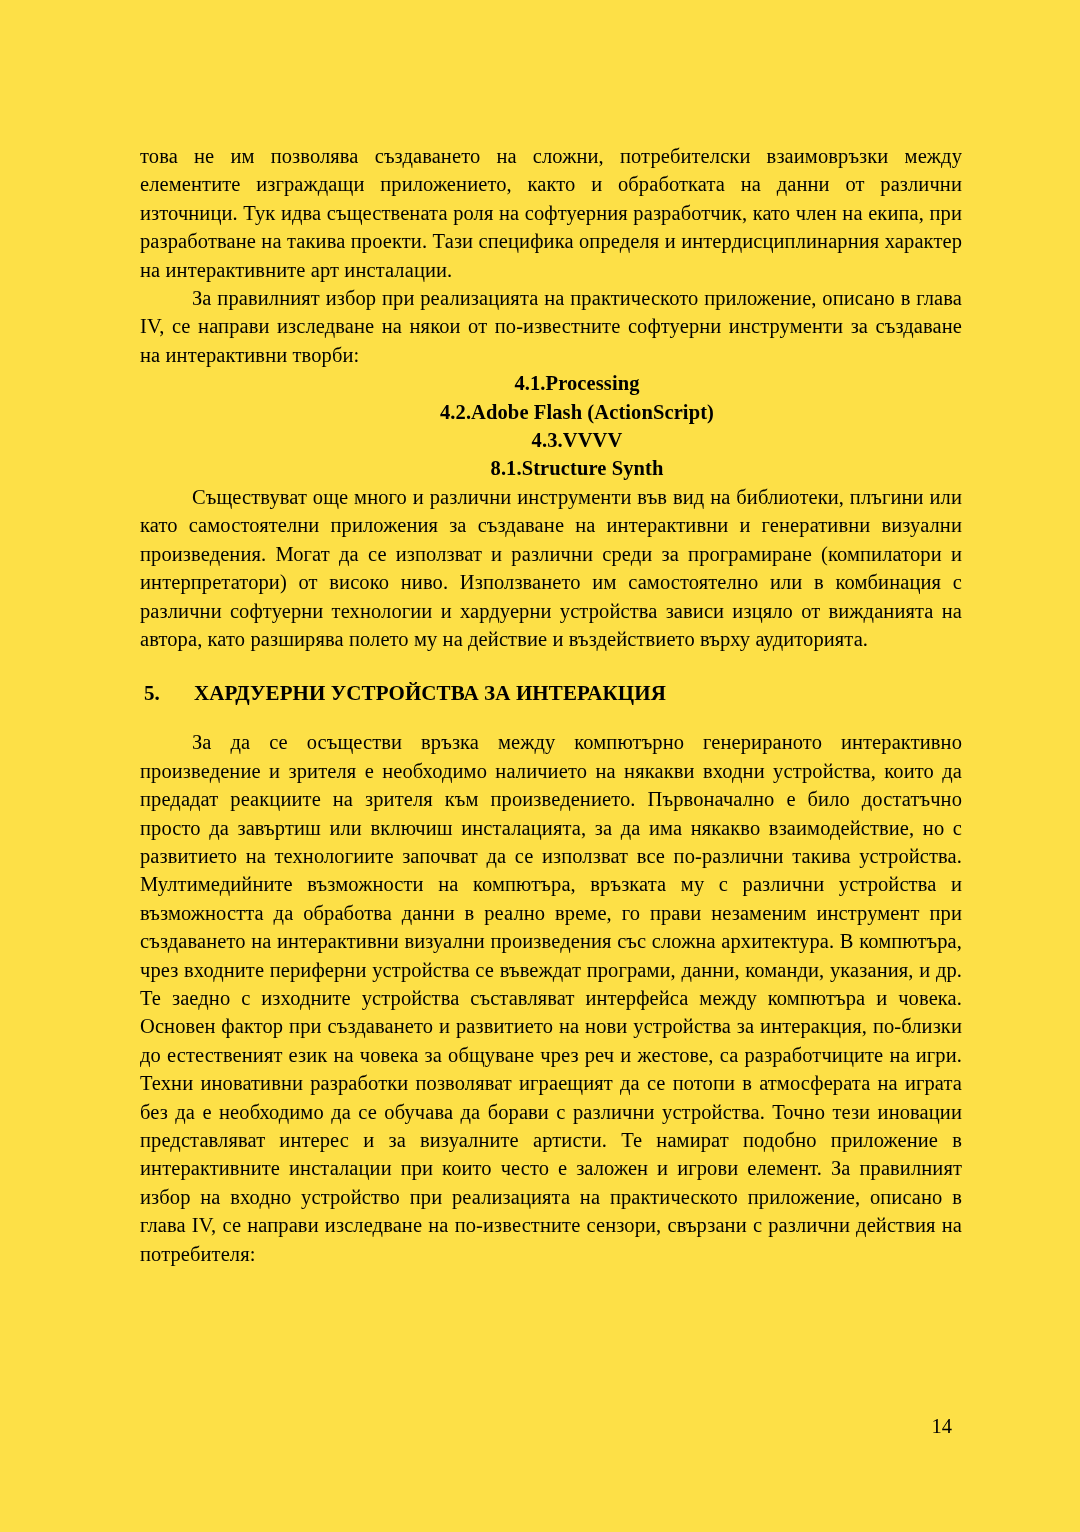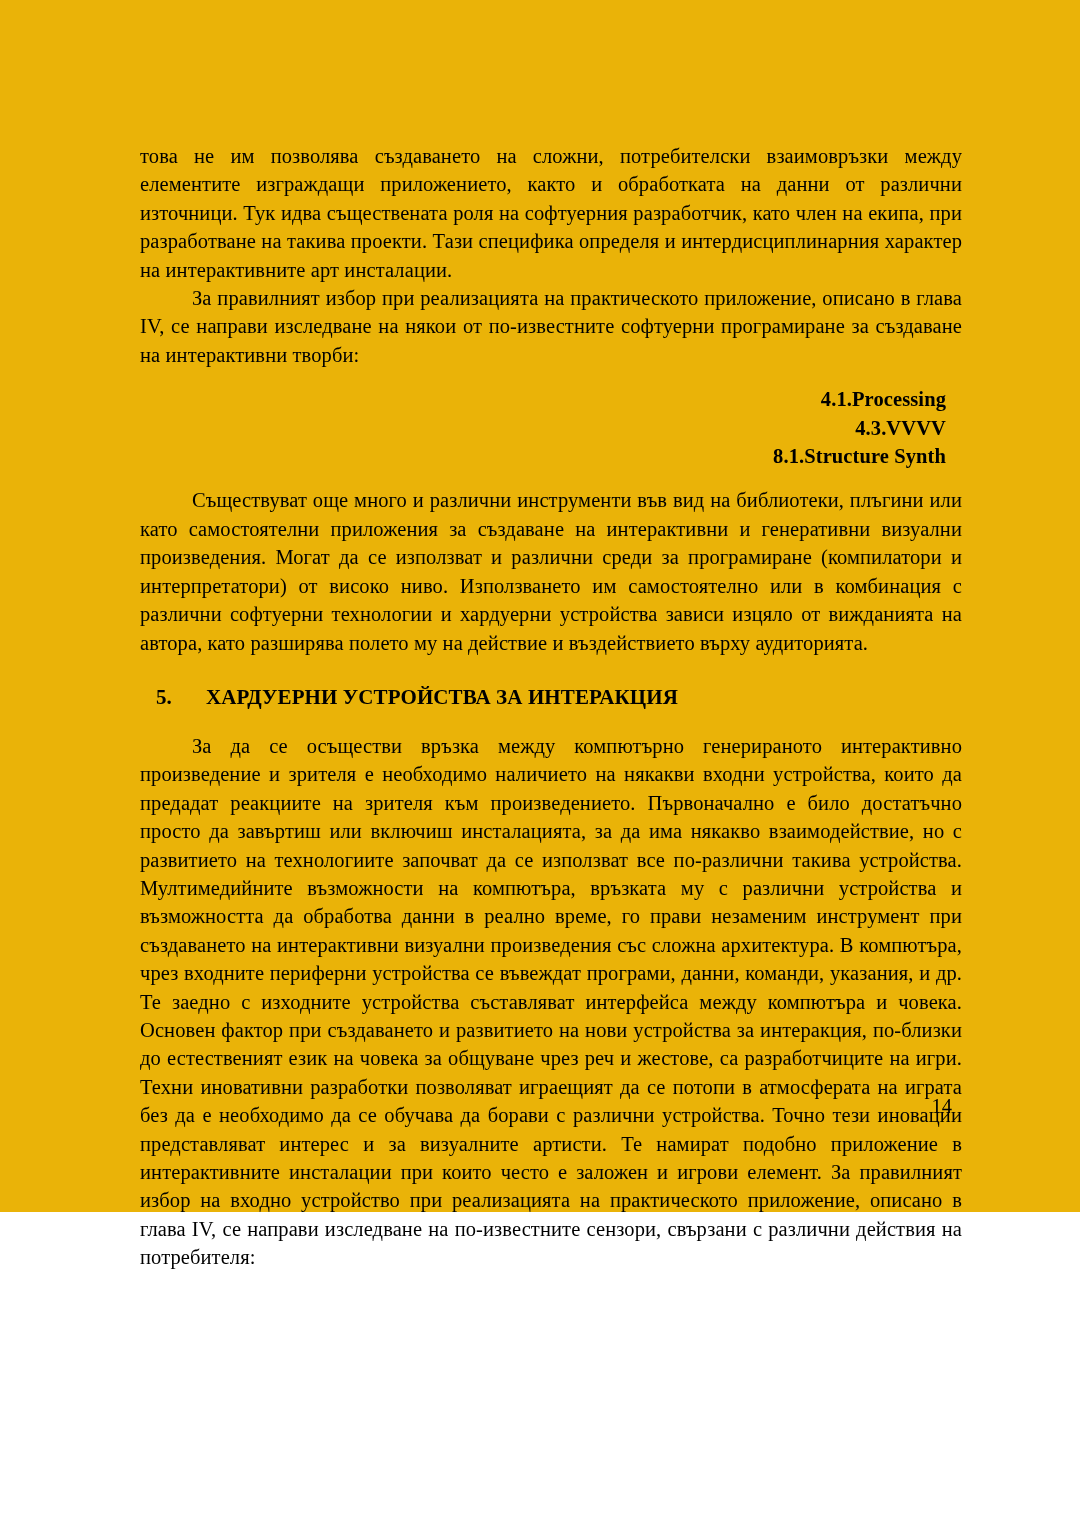--- a/index.html
+++ b/index.html
@@ -11,55 +11,55 @@
       width: 1080px;
       height: 1532px;
       font-family: "Liberation Serif", serif;
       color: #000000;
       position: relative;
       overflow: hidden;
     }
     .page {
       position: relative;
       width: 1080px;
-      height: 1212px;
-      background: #eab308;
+      height: 1532px;
+      background: #fde047;
     }
     .text-block {
       position: absolute;
       left: 140px;
       top: 142px;
       width: 822px;
       font-size: 20.5px;
       line-height: 28.4px;
       text-align: justify;
       letter-spacing: 0.1px;
     }
     .text-block p {
       margin: 0;
       padding: 0;
     }
     p.indent {
       text-indent: 52px;
     }
     ul.tool-list {
       list-style: none;
-      margin: 16px;
+      margin: 0;
       padding: 0 0 0 52px;
       font-weight: bold;
-      text-align: right;
+      text-align: center;
     }
     ul.tool-list li {
       margin: 0;
       padding: 0;
     }
     h2.section-heading {
       font-size: 21px;
       font-weight: bold;
-      margin: 26px 0 21px 16px;
+      margin: 26px 0 21px 4px;
       padding: 0;
       text-align: left;
       line-height: 28px;
     }
     h2.section-heading .sec-num {
       display: inline-block;
       width: 50px;
     }
     .page-number {
       position: absolute;
@@ -71,24 +71,25 @@
   </style>
 </head>
 <body>
 
 <div class="page">
 
   <div class="text-block">
 
     <p class="no-indent">това не им позволява създаването на сложни, потребителски взаимовръзки между елементите изграждащи приложението, както и обработката на данни от различни източници. Тук идва съществената роля на софтуерния разработчик, като член на екипа, при разработване на такива проекти. Тази специфика определя и интердисциплинарния характер на интерактивните арт инсталации.</p>
 
-    <p class="indent">За правилният избор при реализацията на практическото приложение, описано в глава IV, се направи изследване на някои от по-известните софтуерни програмиране за създаване на интерактивни творби:</p>
+    <p class="indent">За правилният избор при реализацията на практическото приложение, описано в глава IV, се направи изследване на някои от по-известните софтуерни инструменти за създаване на интерактивни творби:</p>
 
     <ul class="tool-list">
       <li>4.1.Processing</li>
+      <li>4.2.Adobe Flash (ActionScript)</li>
       <li>4.3.VVVV</li>
       <li>8.1.Structure Synth</li>
     </ul>
 
     <p class="indent">Съществуват още много и различни инструменти във вид на библиотеки, плъгини или като самостоятелни приложения за създаване на интерактивни и генеративни визуални произведения. Могат да се използват и различни среди за програмиране (компилатори и интерпретатори) от високо ниво. Използването им самостоятелно или в комбинация с различни софтуерни технологии и хардуерни устройства зависи изцяло от вижданията на автора, като разширява полето му на действие и въздействието върху аудиторията.</p>
 
     <h2 class="section-heading">
       <span class="sec-num">5.</span><span>ХАРДУЕРНИ УСТРОЙСТВА ЗА ИНТЕРАКЦИЯ</span>
     </h2>
 

